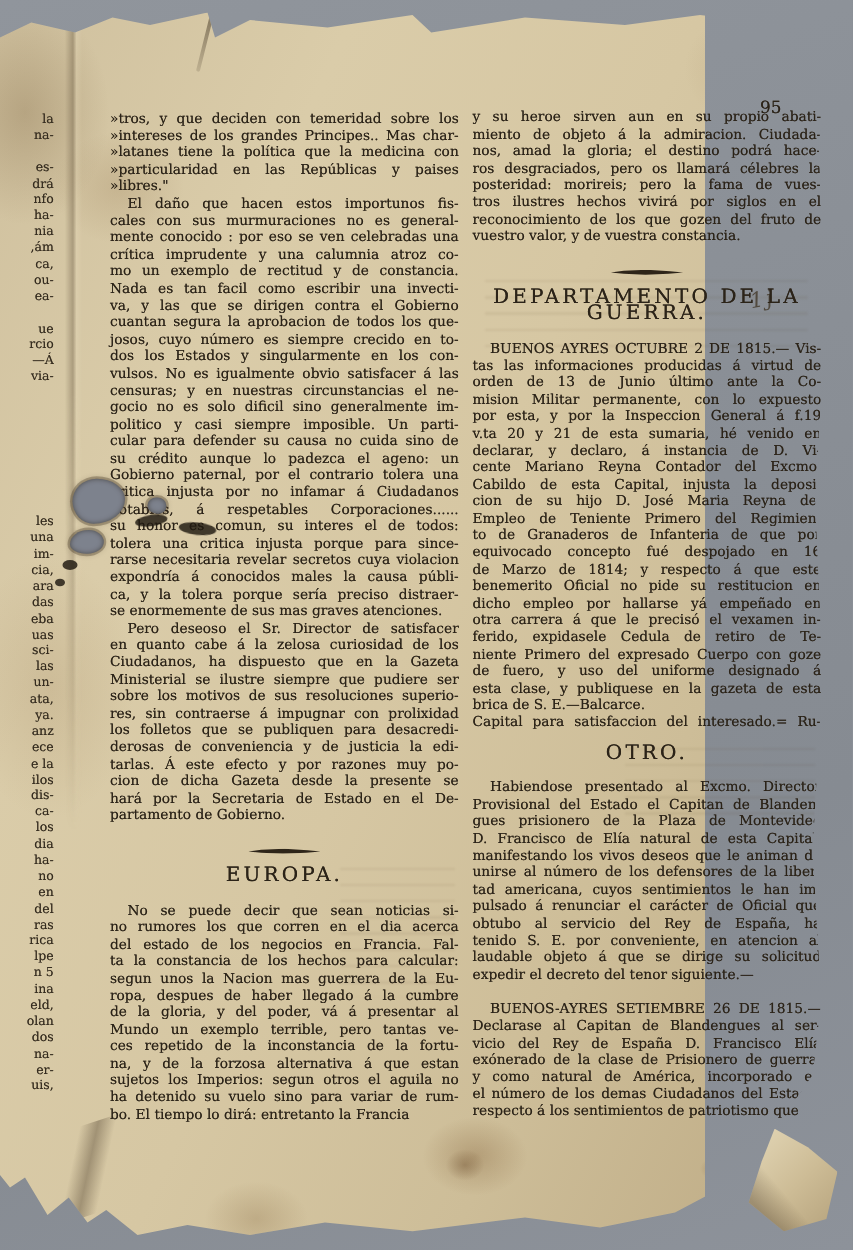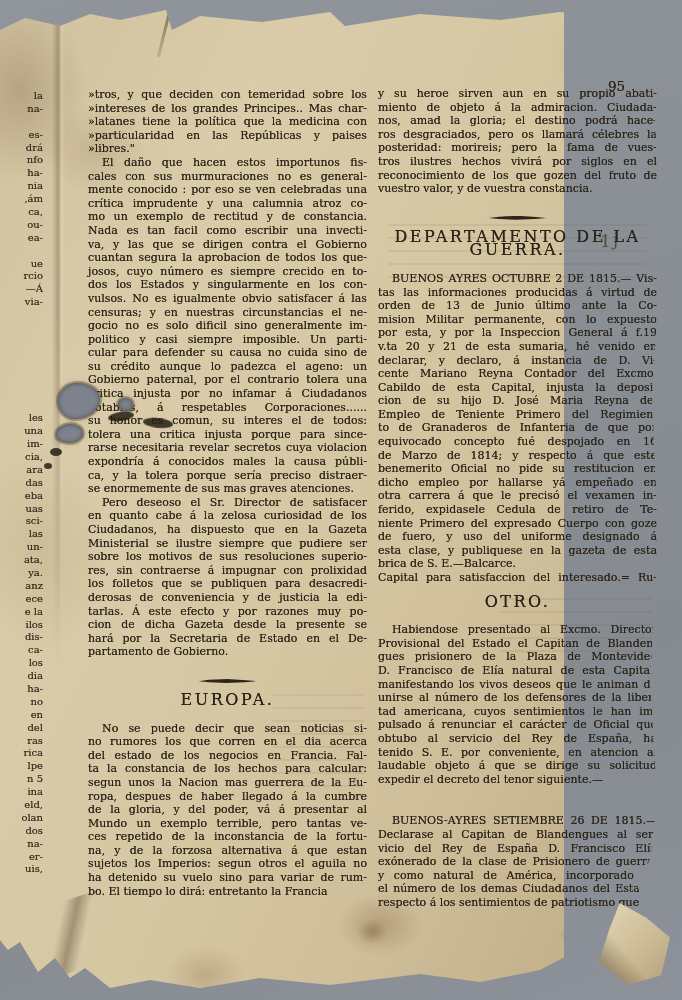--- a/index.html
+++ b/index.html
@@ -279,21 +279,21 @@
         <div class="ln">D. Francisco de Elía natural de esta Capital,</div>
         <div class="ln">manifestando los vivos deseos que le animan de</div>
         <div class="ln">unirse al número de los defensores de la liber-</div>
         <div class="ln">tad americana, cuyos sentimientos le han im-</div>
         <div class="ln">pulsado á renunciar el carácter de Oficial que</div>
         <div class="ln">obtubo al servicio del Rey de España, ha</div>
         <div class="ln">tenido S. E. por conveniente, en atencion al</div>
         <div class="ln">laudable objeto á que se dirige su solicitud</div>
         <div class="ln last">expedir el decreto del tenor siguiente.—</div>
       </div>
-      <div class="para" style="margin-top: 28px;">
+      <div class="para" style="margin-top: 14px;">
         <div class="ln first">BUENOS-AYRES SETIEMBRE 26 DE 1815.—</div>
         <div class="ln">Declarase al Capitan de Blandengues al ser-</div>
         <div class="ln">vicio del Rey de España D. Francisco Elía</div>
         <div class="ln">exónerado de la clase de Prisionero de guerra,</div>
         <div class="ln">y como natural de América, incorporado en</div>
         <div class="ln">el número de los demas Ciudadanos del Estado,</div>
         <div class="ln last">respecto á los sentimientos de patriotismo que</div>
       </div>
     </div>
 

